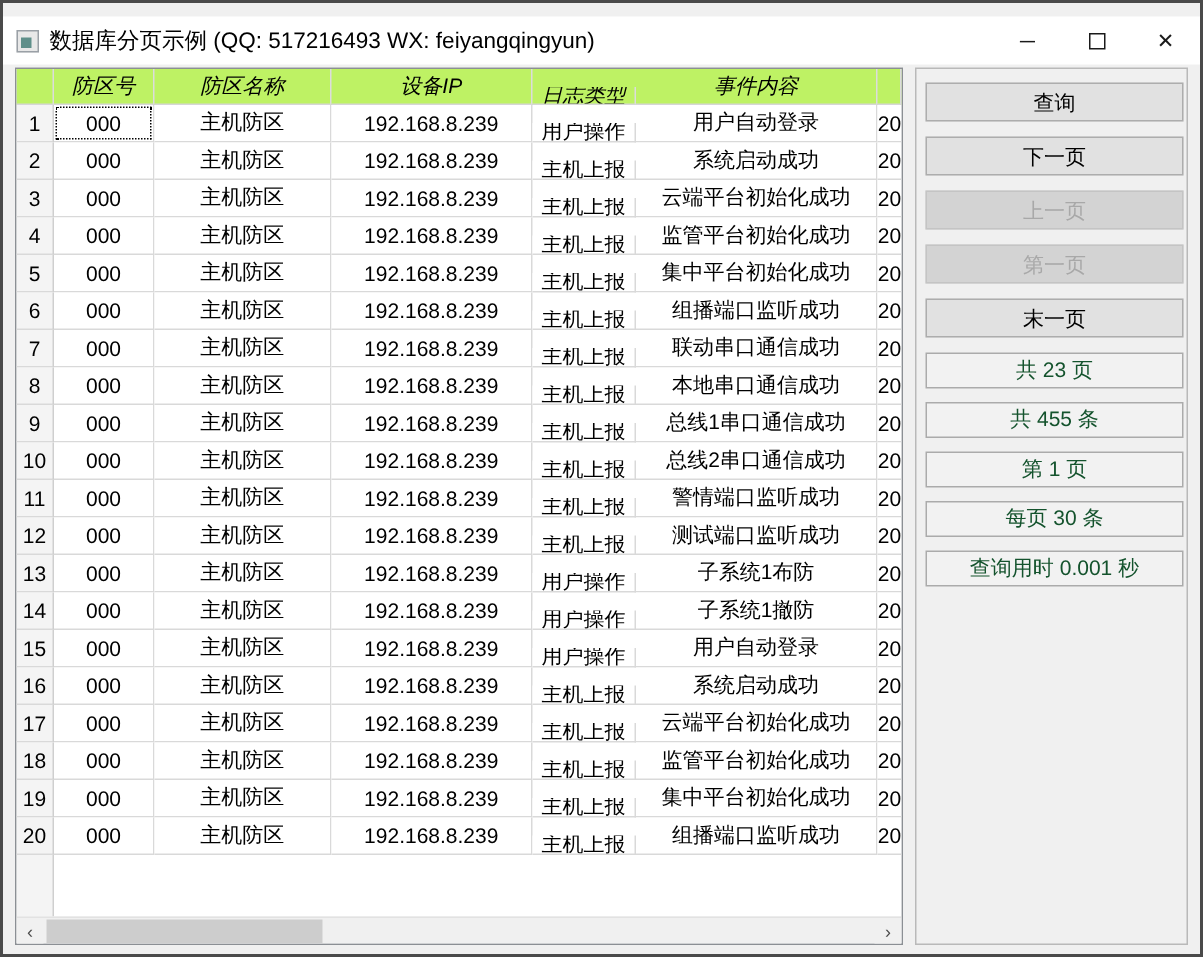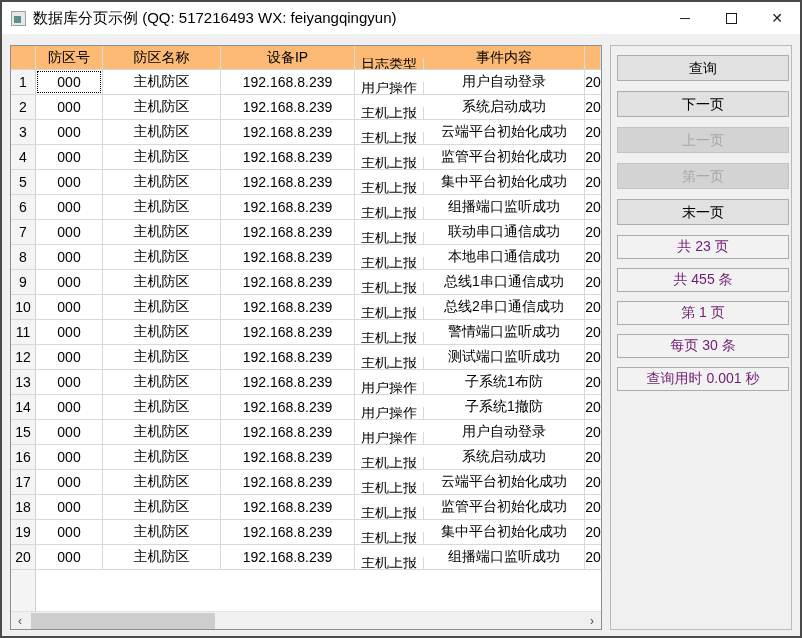--- a/index.html
+++ b/index.html
@@ -7,21 +7,21 @@
   body {
     font-family:"Liberation Sans","DejaVu Sans",sans-serif;
     background:#999; overflow:hidden;
   }
   .window {
     position:relative; width:802px; height:638px;
     background:#f0f0f0; border:2px solid #4a4a4a;
   }
   
   .titlebar {
-    position:absolute; left:0; top:0; right:0; height:32px;
+    position:absolute; left:0; top:9px; right:0; height:32px;
     background:#ffffff; display:flex; align-items:center;
   }
   .app-icon {
     width:15px; height:15px; margin:0 7px 0 9px;
     border:1px solid #9aa0a6; background:#e8e8e8; position:relative;
   }
   .app-icon::after {
     content:""; position:absolute; left:2px; top:4px; right:4px; bottom:2px;
     background:#5f8f8a;
   }
@@ -33,21 +33,21 @@
   }
   .maximize-glyph {
     width:11px; height:11px; border:1px solid #1a1a1a; display:inline-block;
   }
   
   .table-widget {
     position:absolute; left:8px; top:43px; width:592px; height:585px;
     background:#ffffff; border:1px solid #8b8f94;
     display:flex; flex-direction:column; overflow:hidden;
   }
-  .tbl-header { display:flex; height:24px; background:#fdba74; flex:0 0 auto; }
+  .tbl-header { display:flex; height:24px; background:#bef264; flex:0 0 auto;font-style:italic; }
   .tbl-header .hcell {
     display:flex; align-items:center; justify-content:center;
     font-size:14px; color:#000; border-right:1px solid #dcdcdc;
     border-bottom:1px solid #d6d6d6; overflow:hidden; white-space:nowrap;
   }
   .tbl-body { flex:0 0 auto; }
   .trow { display:flex; height:25px; }
   .tcell {
     display:flex; align-items:center; justify-content:center;
     font-size:14px; color:#000; background:#fff;
@@ -83,21 +83,21 @@
     border:1px solid #b9b9b9; background:#f0f0f0; padding:9px 6px 0 6px;
   }
   .pbtn {
     display:block; width:172px; height:26px; margin:0 auto 10px auto;
     background:#e1e1e1; border:1px solid #adadad; font-size:14px; color:#000;
     font-family:inherit; text-align:center; line-height:24px;
   }
   .pbtn:disabled { background:#d3d3d3; border:1px solid #c4c4c4; color:#a8a8a8; }
   .plabel {
     width:172px; height:24px; margin:0 auto 9px auto;
-    border:1px solid #ababab; font-size:14px; color:#701a75;
+    border:1px solid #ababab; font-size:14px; color:#14532d;
     display:flex; align-items:center; justify-content:center; background:#f2f2f2;
   }
 </style>
 </head>
 <body>
 
 <div class="window">
 
   <div class="titlebar">
     <span class="app-icon"></span>

